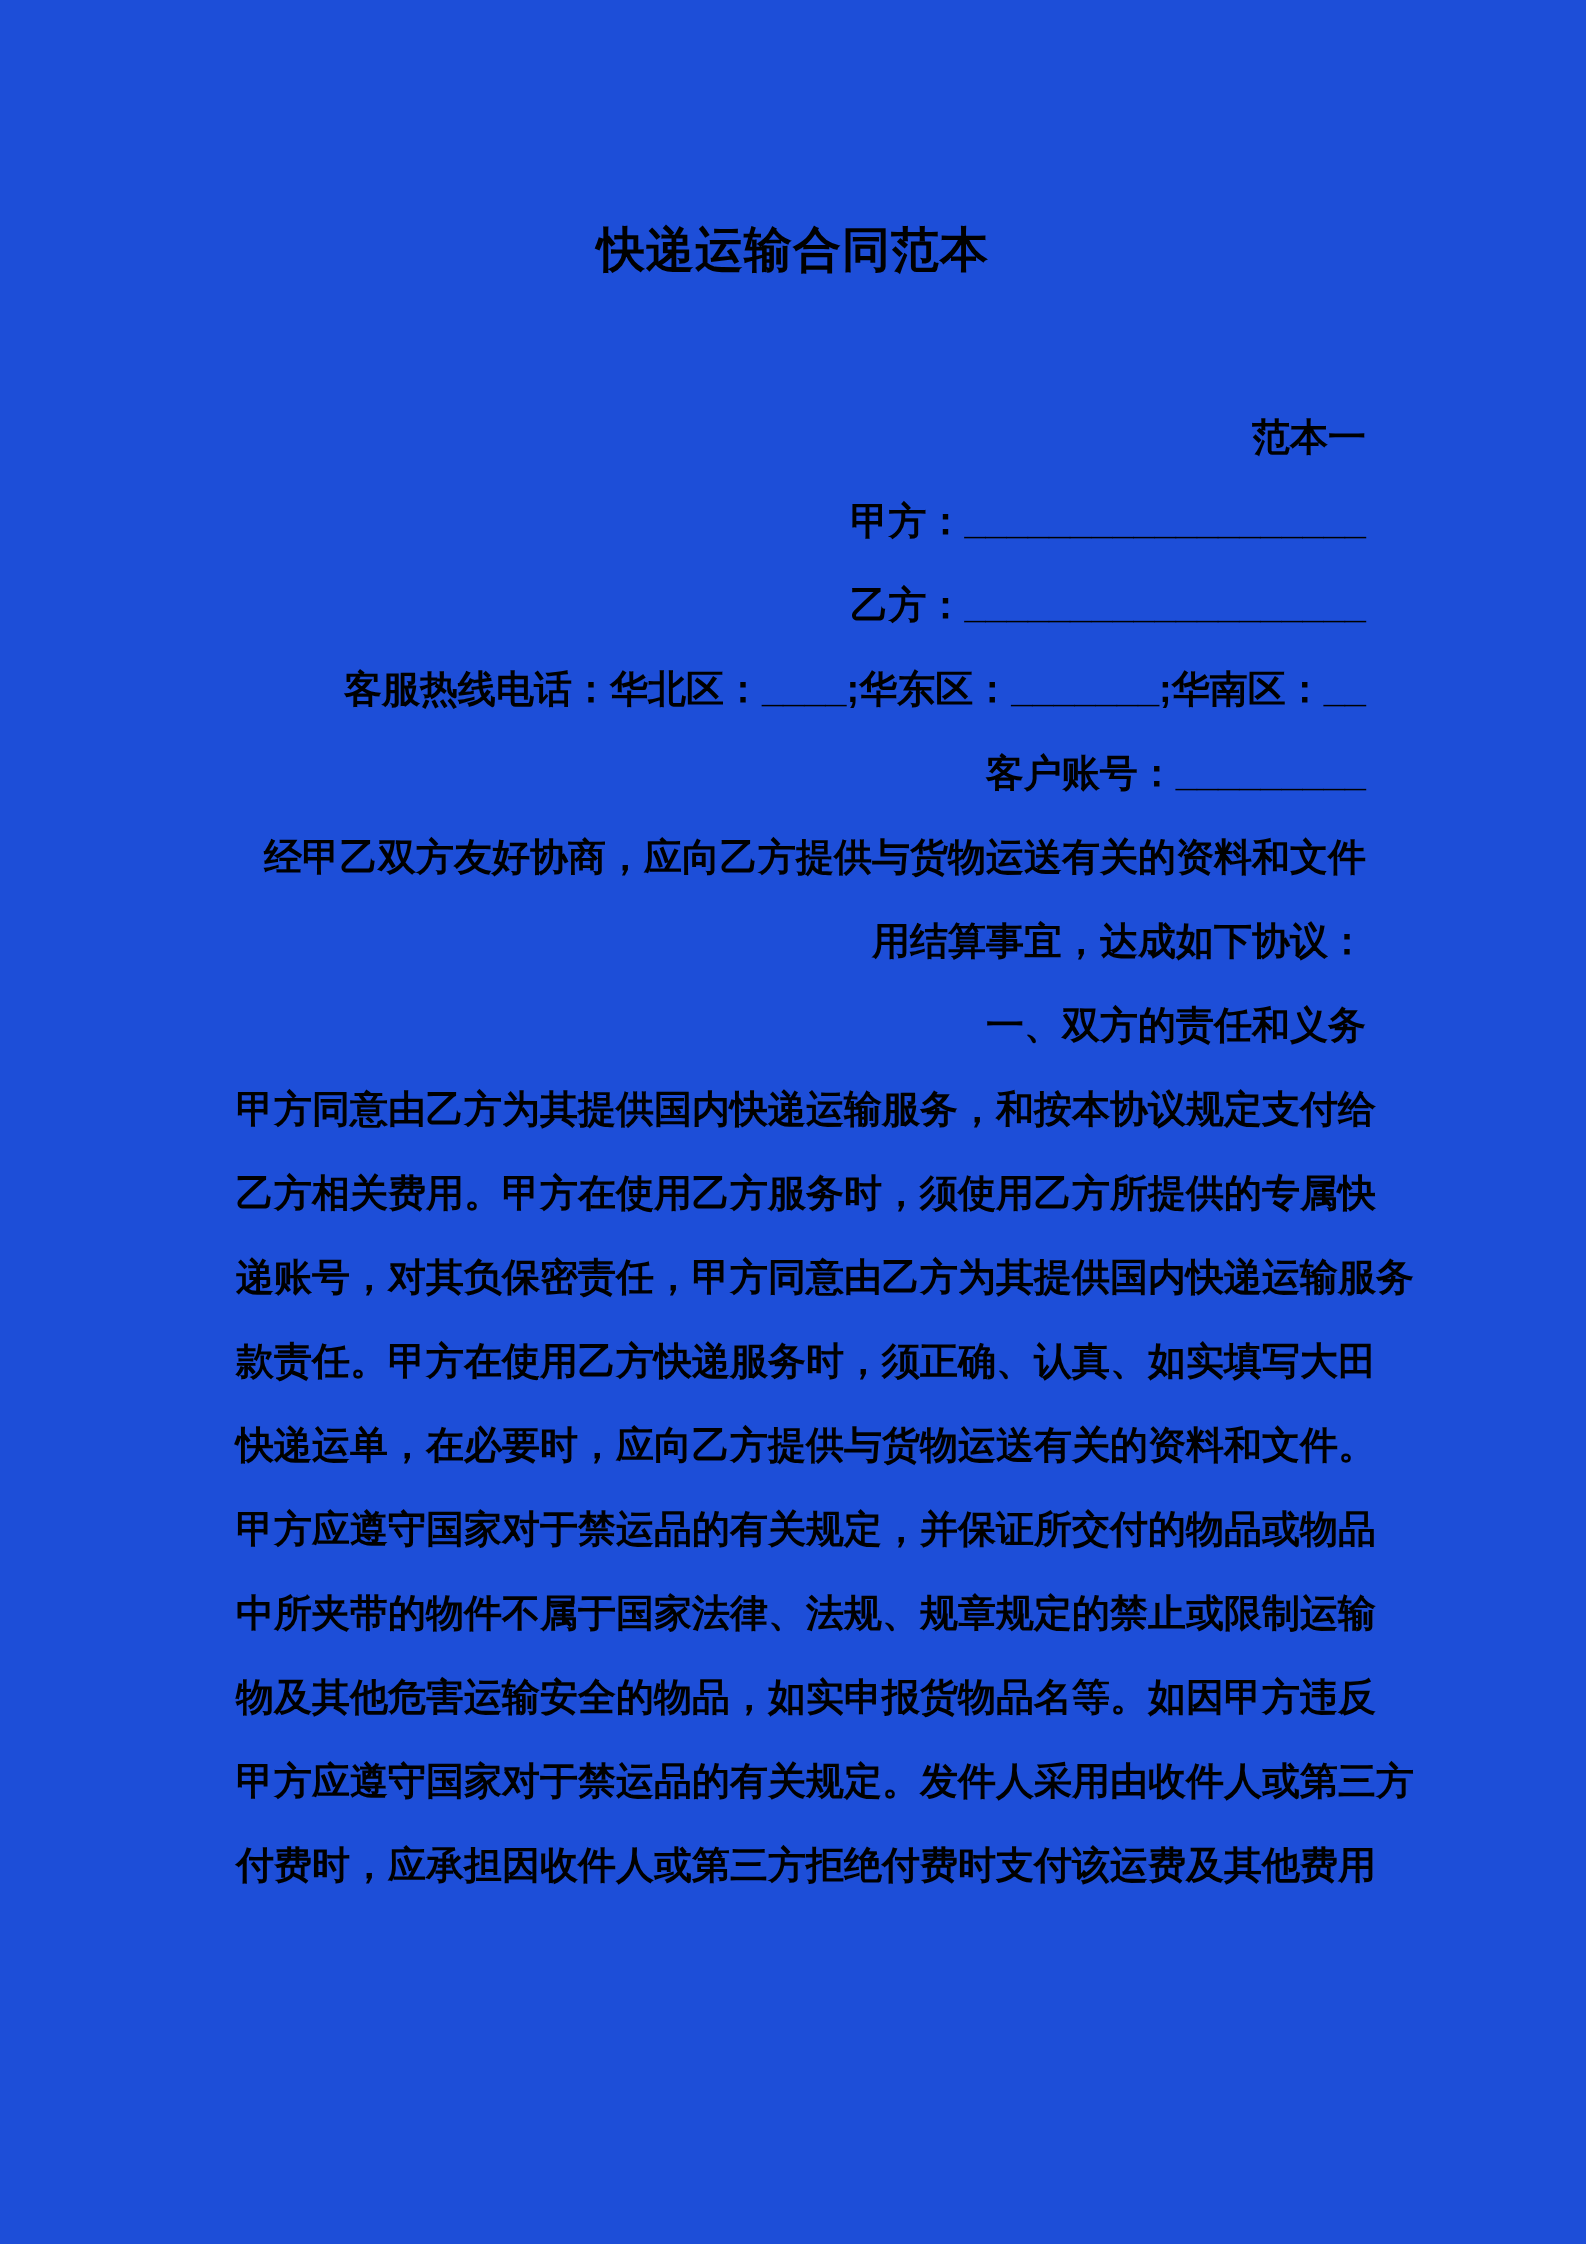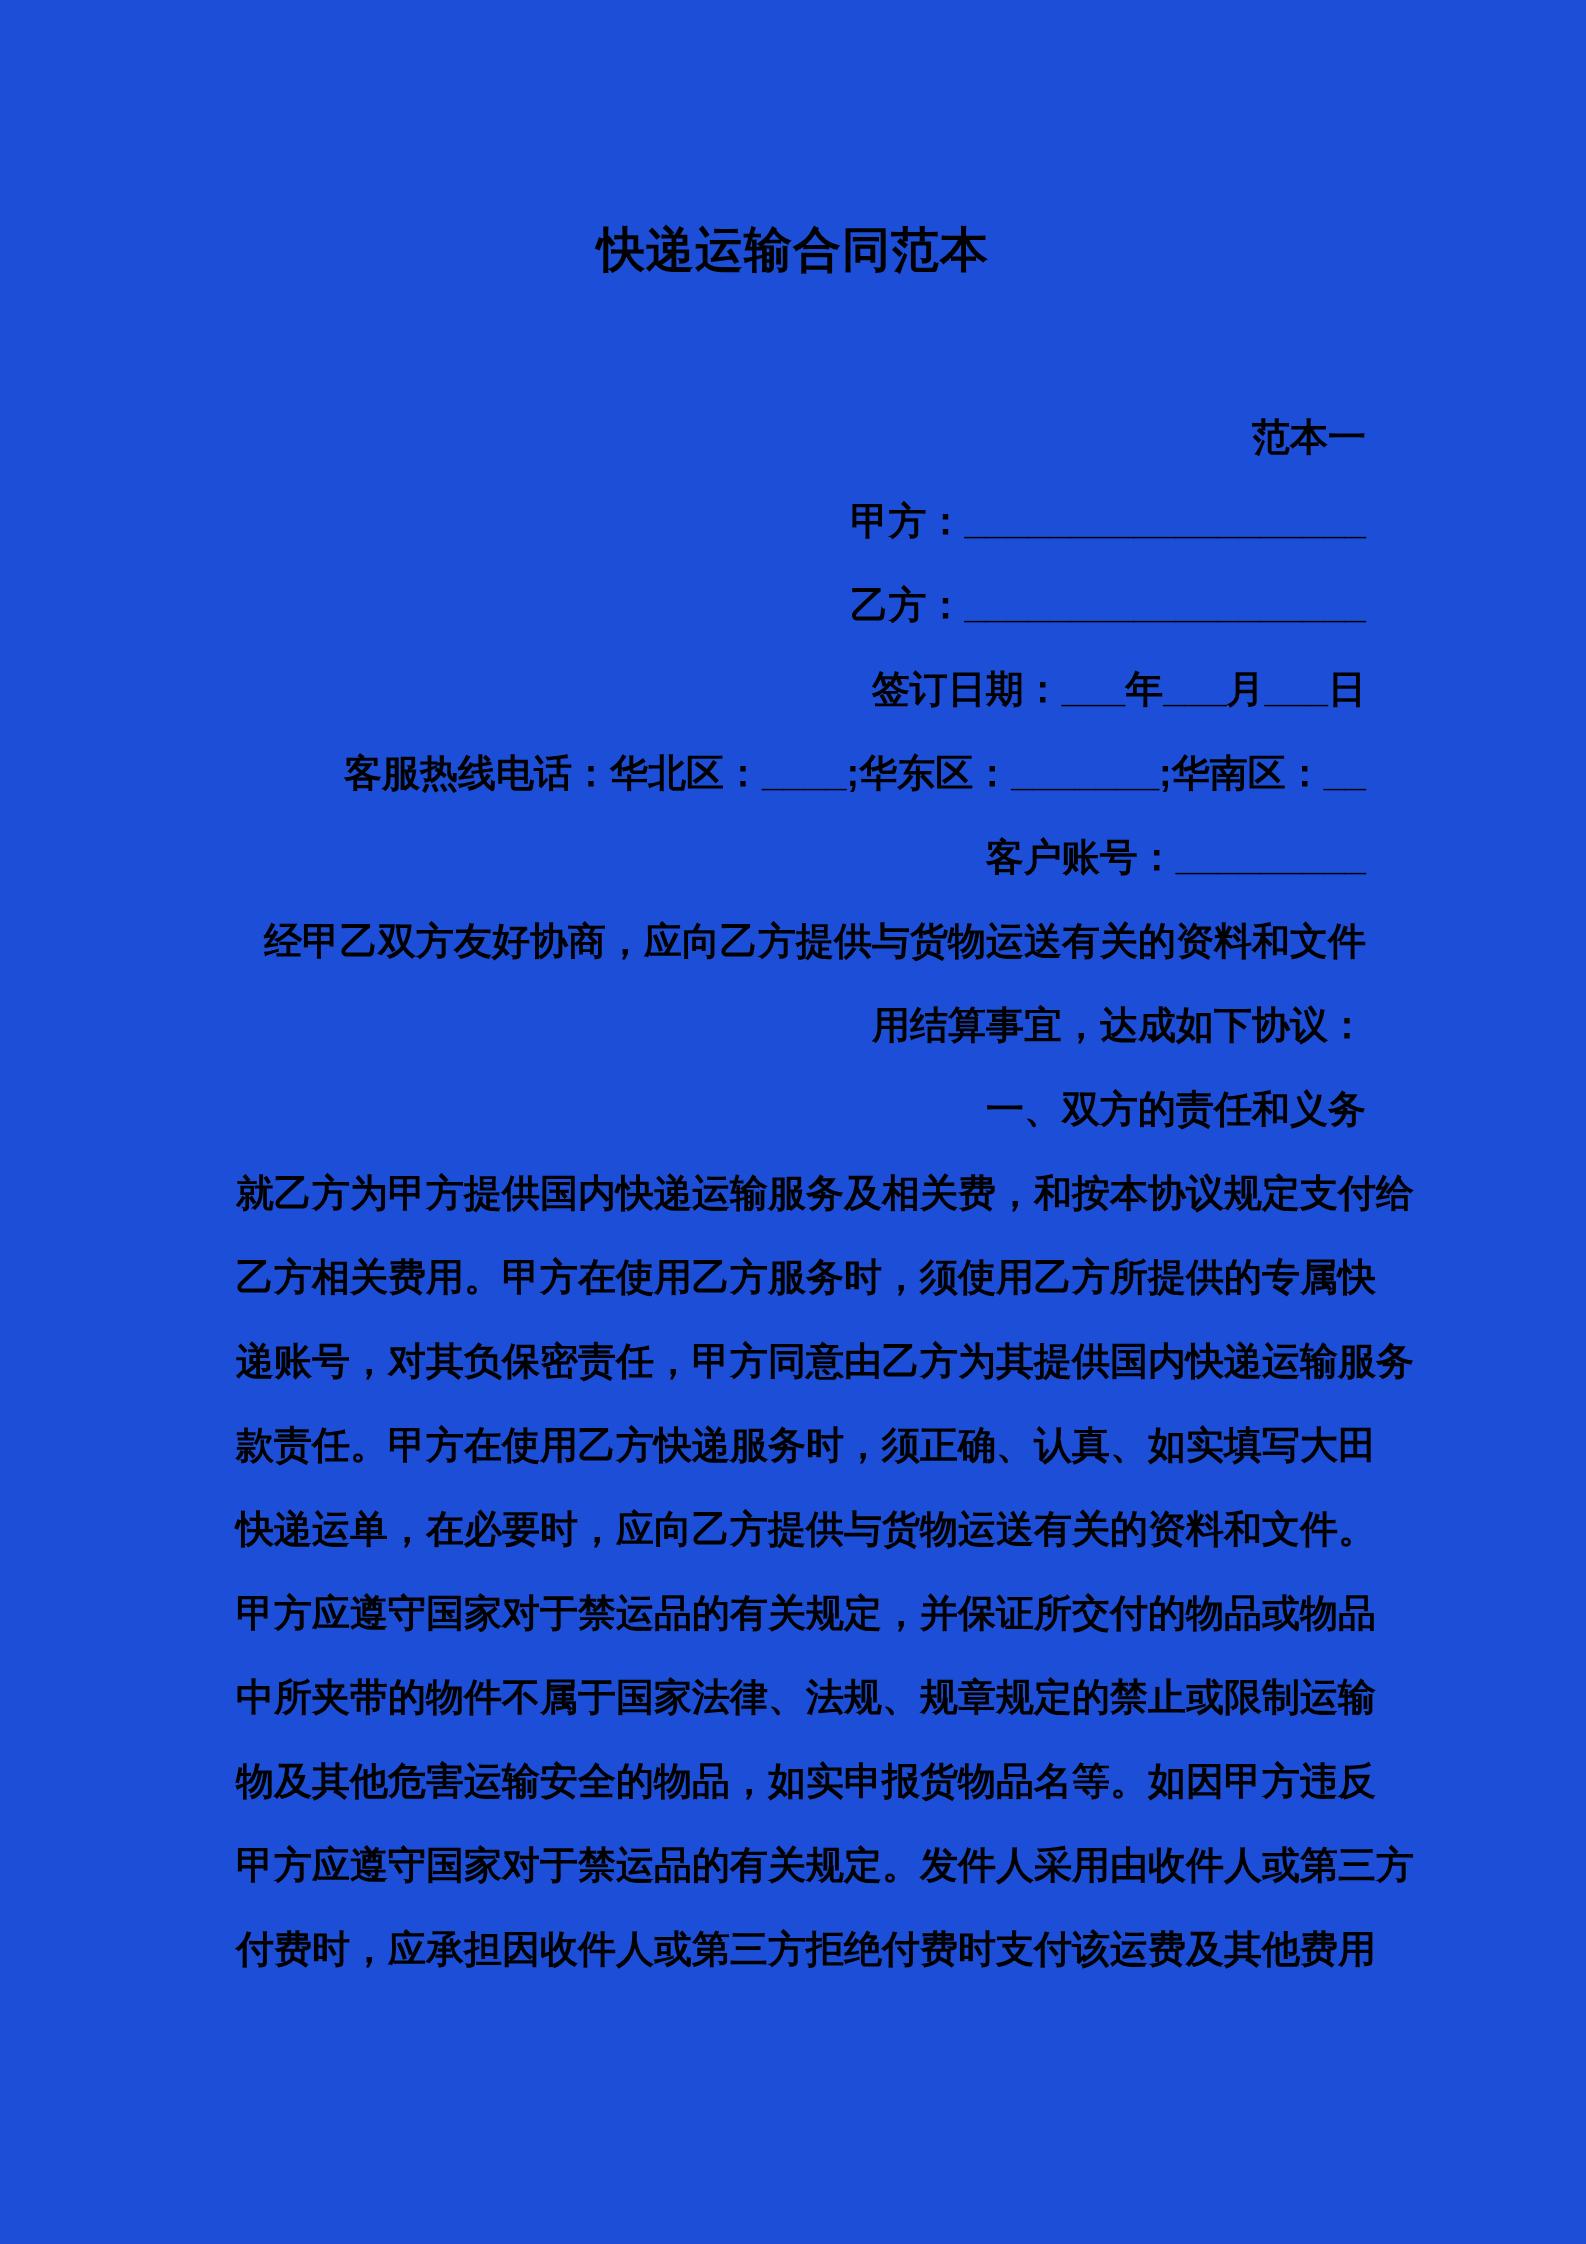--- a/index.html
+++ b/index.html
@@ -50,27 +50,26 @@
 <body>
 
 <div class="page">
 
   <h1 class="doc-title">快递运输合同范本</h1>
 
   <div class="doc-body">
     <div class="doc-line">范本一</div>
     <div class="doc-line">甲方：___________________</div>
     <div class="doc-line">乙方：___________________</div>
-    <div class="doc-line">签订日期：___年___月___日</div>
     <div class="doc-line">客服热线电话：华北区：____;华东区：_______;华南区：__</div>
     <div class="doc-line">客户账号：_________</div>
     <div class="doc-line">经甲乙双方友好协商，应向乙方提供与货物运送有关的资料和文件</div>
     <div class="doc-line">用结算事宜，达成如下协议：</div>
     <div class="doc-line">一、双方的责任和义务</div>
-    <div class="doc-line">就乙方为甲方提供国内快递运输服务及相关费，和按本协议规定支付给</div>
+    <div class="doc-line">甲方同意由乙方为其提供国内快递运输服务，和按本协议规定支付给</div>
     <div class="doc-line">乙方相关费用。甲方在使用乙方服务时，须使用乙方所提供的专属快</div>
     <div class="doc-line">递账号，对其负保密责任，甲方同意由乙方为其提供国内快递运输服务</div>
     <div class="doc-line">款责任。甲方在使用乙方快递服务时，须正确、认真、如实填写大田</div>
     <div class="doc-line">快递运单，在必要时，应向乙方提供与货物运送有关的资料和文件。</div>
     <div class="doc-line">甲方应遵守国家对于禁运品的有关规定，并保证所交付的物品或物品</div>
     <div class="doc-line">中所夹带的物件不属于国家法律、法规、规章规定的禁止或限制运输</div>
     <div class="doc-line">物及其他危害运输安全的物品，如实申报货物品名等。如因甲方违反</div>
     <div class="doc-line">甲方应遵守国家对于禁运品的有关规定。发件人采用由收件人或第三方</div>
     <div class="doc-line">付费时，应承担因收件人或第三方拒绝付费时支付该运费及其他费用</div>
   </div>

